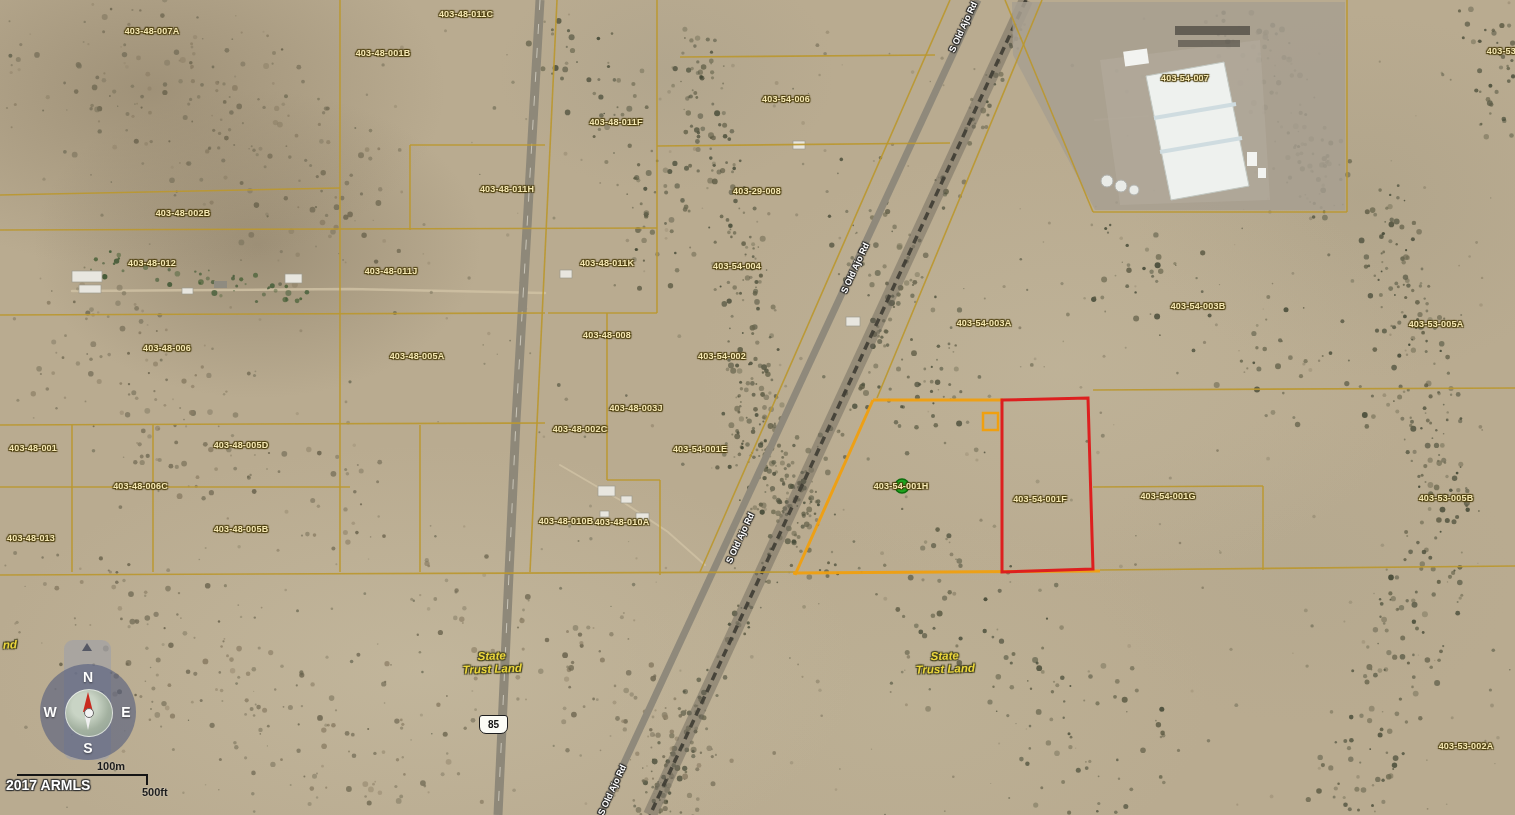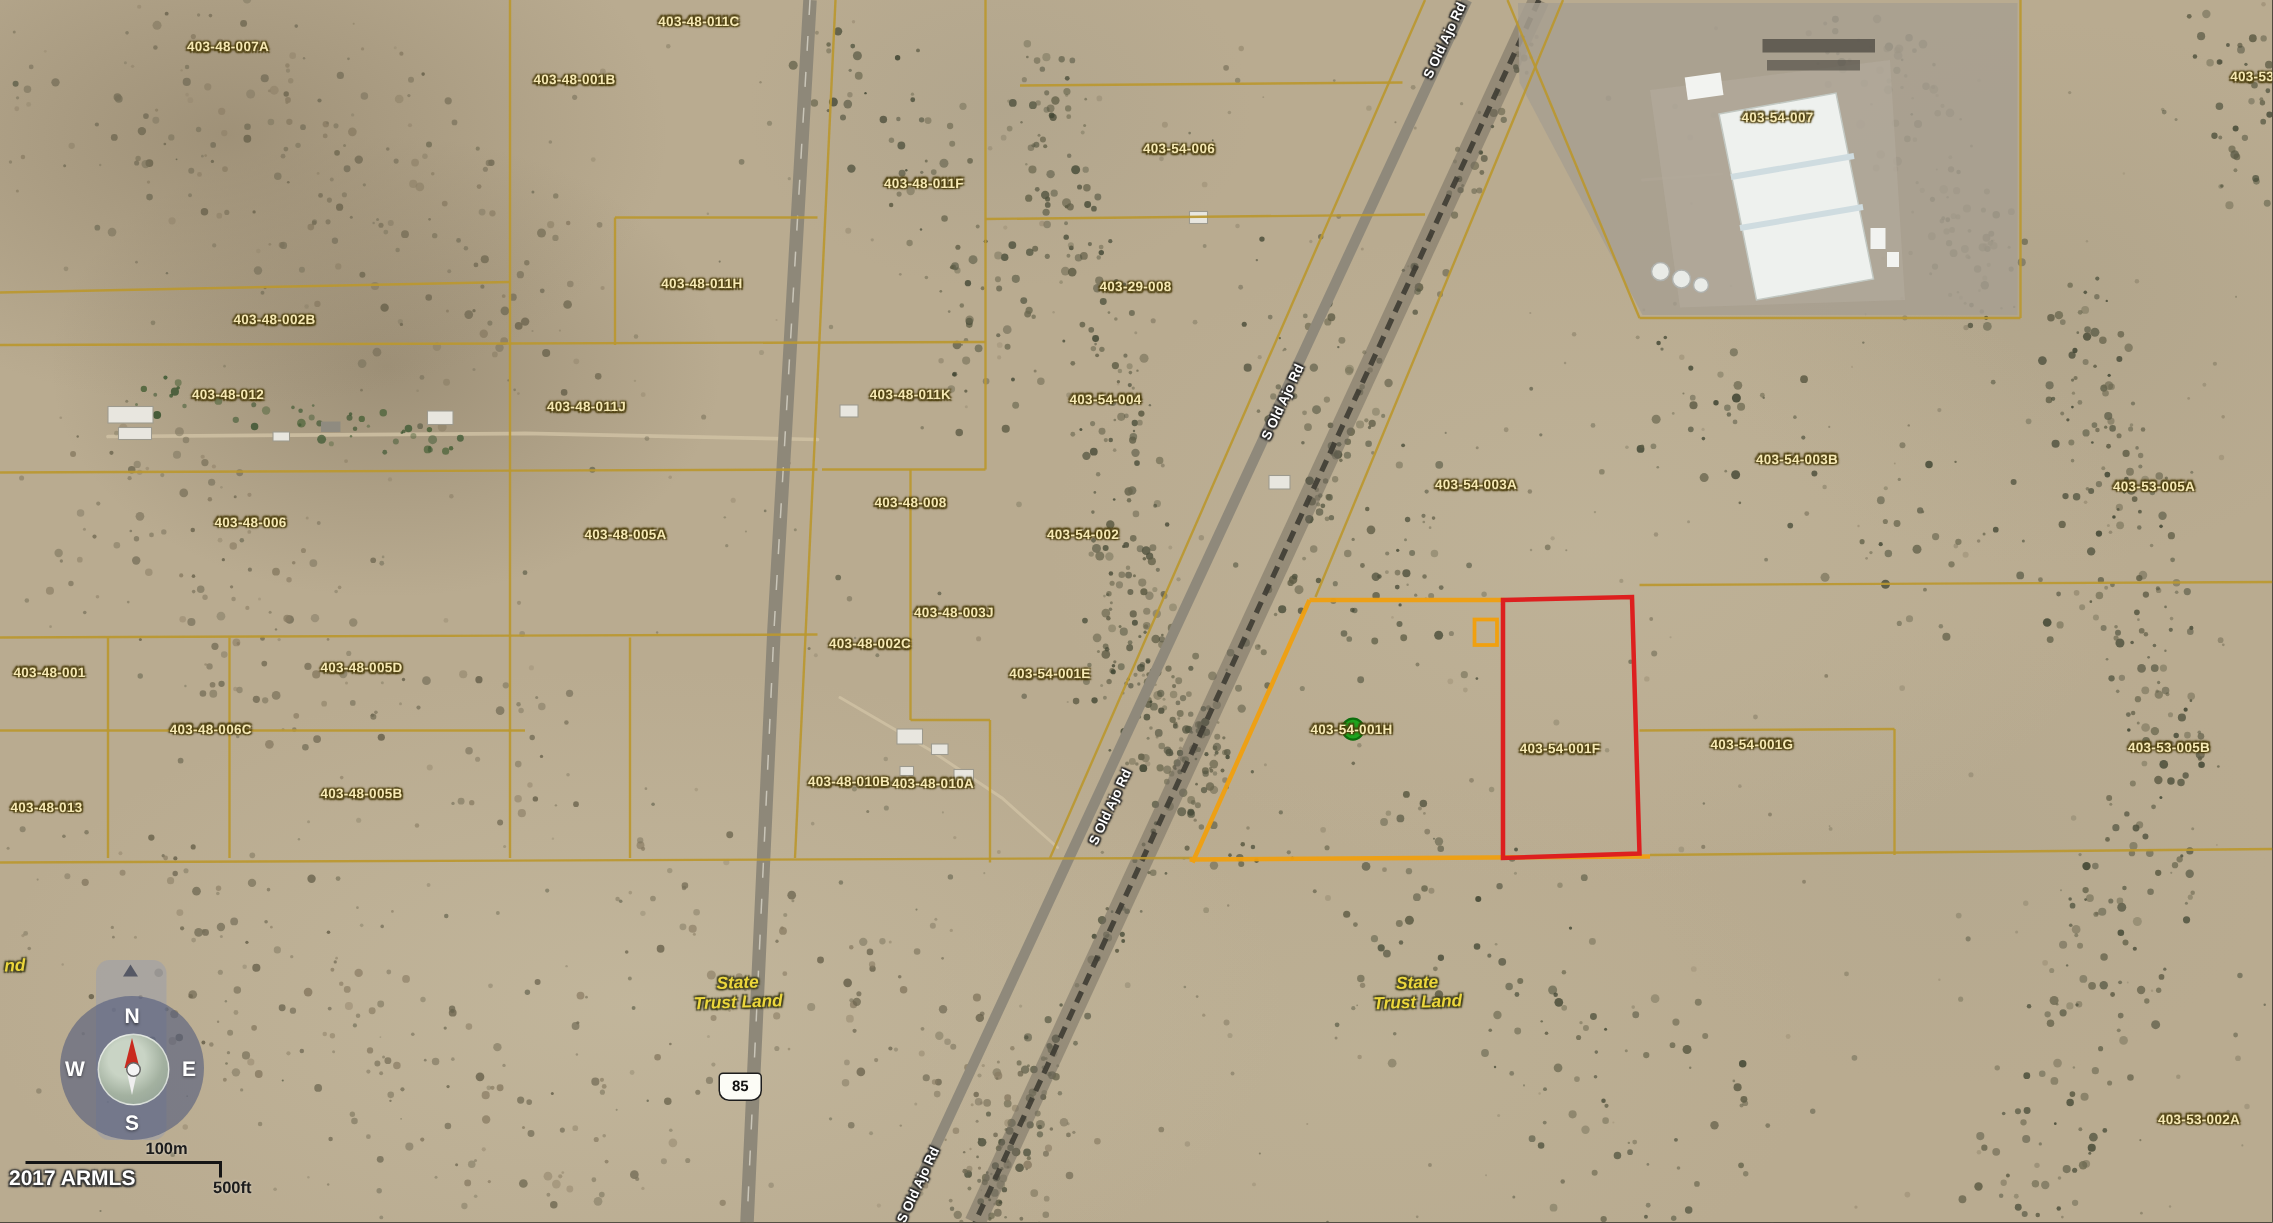--- a/index.html
+++ b/index.html
@@ -2667,21 +2667,21 @@
       <polygon points="1002,400 1088,398 1093,569 1002,572" fill="none" stroke="#dd1f1f" stroke-width="3"></polygon>
       <rect x="983" y="413" width="15" height="17" fill="none" stroke="#f0a010" stroke-width="2.5"></rect>
       <circle cx="902" cy="486" r="7" fill="#1fa51f" stroke="#0c6e0c" stroke-width="1.5"></circle>
     </svg>
   <div id="labels">
       <div class="plabel" style="left: 152px; top: 31px;">403-48-007A</div>
       <div class="plabel" style="left: 466px; top: 14px;">403-48-011C</div>
       <div class="plabel" style="left: 383px; top: 53px;">403-48-001B</div>
       <div class="plabel" style="left: 616px; top: 122px;">403-48-011F</div>
       <div class="plabel" style="left: 786px; top: 99px;">403-54-006</div>
-      <div class="plabel" style="left: 444px; top: 189px; padding-left: 48px;">403-48-011H</div>
+      <div class="plabel" style="left: 483px; top: 189px; padding-left: 48px;">403-48-011H</div>
       <div class="plabel" style="left: 183px; top: 213px;">403-48-002B</div>
       <div class="plabel" style="left: 757px; top: 191px;">403-29-008</div>
       <div class="plabel" style="left: 1185px; top: 66px; margin-top: 12px;">403-54-007</div>
       <div class="plabel" style="left: 1503px; top: 51px;">403-53-</div>
       <div class="plabel" style="left: 152px; top: 263px;">403-48-012</div>
       <div class="plabel" style="left: 391px; top: 271px;">403-48-011J</div>
       <div class="plabel" style="left: 607px; top: 263px;">403-48-011K</div>
       <div class="plabel" style="left: 737px; top: 266px;">403-54-004</div>
       <div class="plabel" style="left: 167px; top: 348px;">403-48-006</div>
       <div class="plabel" style="left: 417px; top: 356px;">403-48-005A</div>

